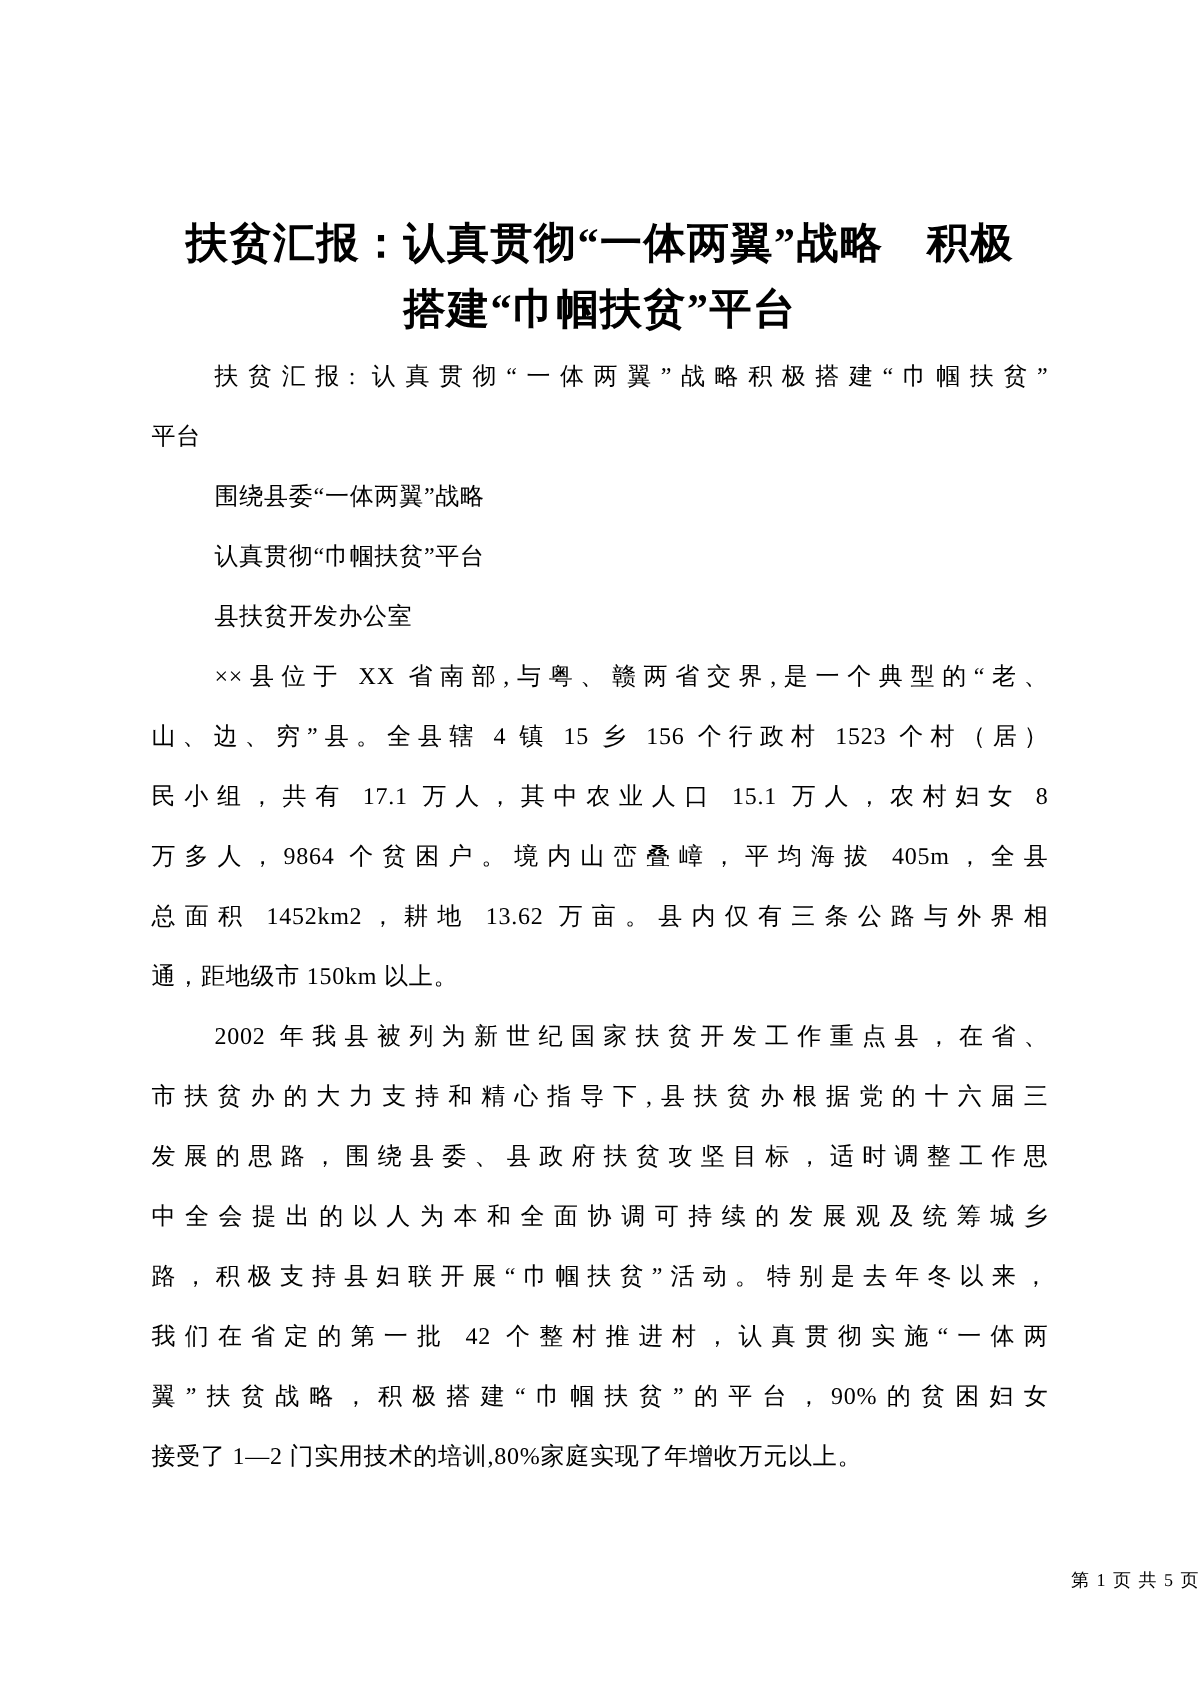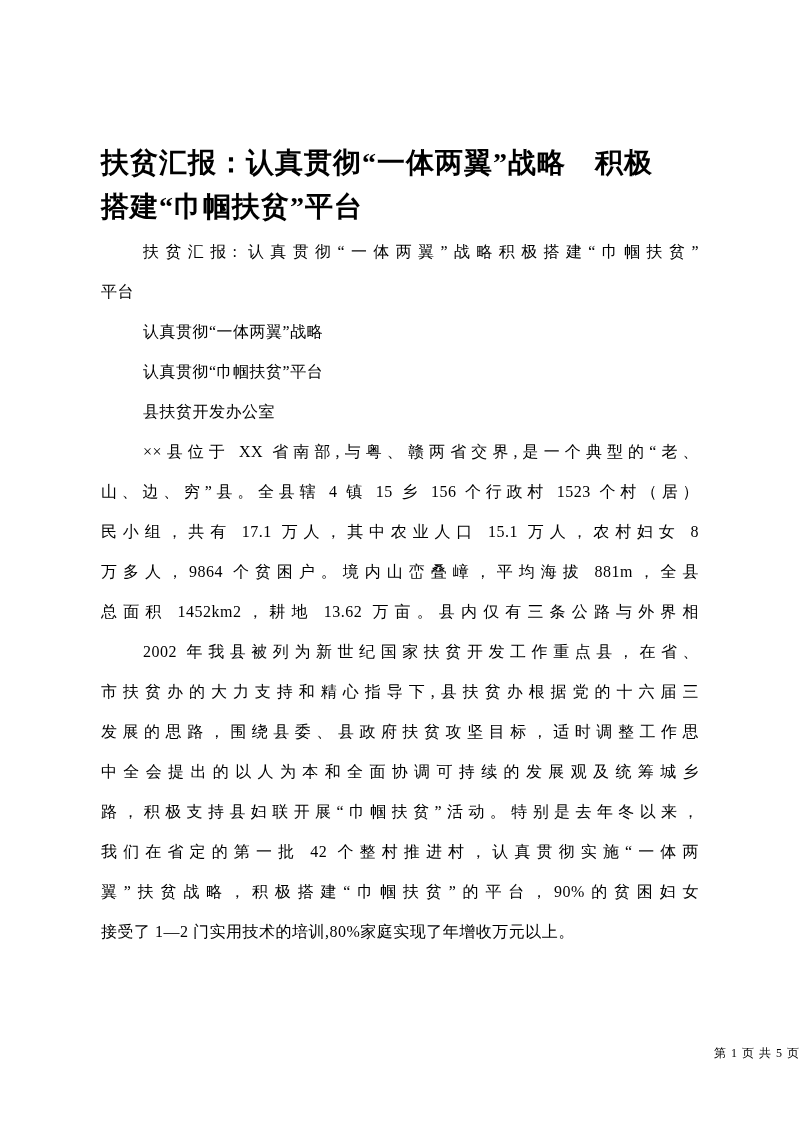--- a/index.html
+++ b/index.html
@@ -17,21 +17,21 @@
     font-family: "Liberation Serif", "DejaVu Serif", serif;
     overflow: hidden;
     box-sizing: border-box;
     padding: 0 101px;
   }
   .doc-title {
     padding-top: 141px;
     font-size: 28px;
     font-weight: bold;
     line-height: 44px;
-    text-align: left;
+    text-align: center;
     letter-spacing: 1px;
   }
   .doc-body {
     margin-top: 3px;
   }
   .ln {
     font-size: 16px;
     line-height: 40px;
     white-space: pre-wrap;
     letter-spacing: 0.5px;
@@ -60,28 +60,29 @@
 <div class="page">
 
   <div class="doc-title">
     <div>扶贫汇报：认真贯彻“一体两翼”战略　积极</div>
     <div>搭建“巾帼扶贫”平台</div>
   </div>
 
   <div class="doc-body">
     <div class="ln ind j">扶贫汇报: 认真贯彻“一体两翼”战略积极搭建“巾帼扶贫”</div>
     <div class="ln">平台</div>
-    <div class="ln ind">认真贯彻“一体两翼”战略</div>
+    <div class="ln ind">围绕县委“一体两翼”战略</div>
     <div class="ln ind">认真贯彻“巾帼扶贫”平台</div>
     <div class="ln ind">县扶贫开发办公室</div>
     <div class="ln ind j">××县位于 XX 省南部,与粤、赣两省交界,是一个典型的“老、</div>
     <div class="ln j">山、边、穷”县。全县辖 4 镇 15 乡 156 个行政村 1523 个村（居）</div>
     <div class="ln j">民小组，共有 17.1 万人，其中农业人口 15.1 万人，农村妇女 8</div>
-    <div class="ln j">万多人，9864 个贫困户。境内山峦叠嶂，平均海拔 881m，全县</div>
+    <div class="ln j">万多人，9864 个贫困户。境内山峦叠嶂，平均海拔 405m，全县</div>
     <div class="ln j">总面积 1452km2，耕地 13.62 万亩。县内仅有三条公路与外界相</div>
+    <div class="ln">通，距地级市 150km 以上。</div>
     <div class="ln ind j">2002 年我县被列为新世纪国家扶贫开发工作重点县，在省、</div>
     <div class="ln j">市扶贫办的大力支持和精心指导下,县扶贫办根据党的十六届三</div>
     <div class="ln j">发展的思路，围绕县委、县政府扶贫攻坚目标，适时调整工作思</div>
     <div class="ln j">中全会提出的以人为本和全面协调可持续的发展观及统筹城乡</div>
     <div class="ln j">路，积极支持县妇联开展“巾帼扶贫”活动。特别是去年冬以来，</div>
     <div class="ln j">我们在省定的第一批 42 个整村推进村，认真贯彻实施“一体两</div>
     <div class="ln j">翼”扶贫战略，积极搭建“巾帼扶贫”的平台，90%的贫困妇女</div>
     <div class="ln">接受了 1—2 门实用技术的培训,80%家庭实现了年增收万元以上。</div>
   </div>
 

